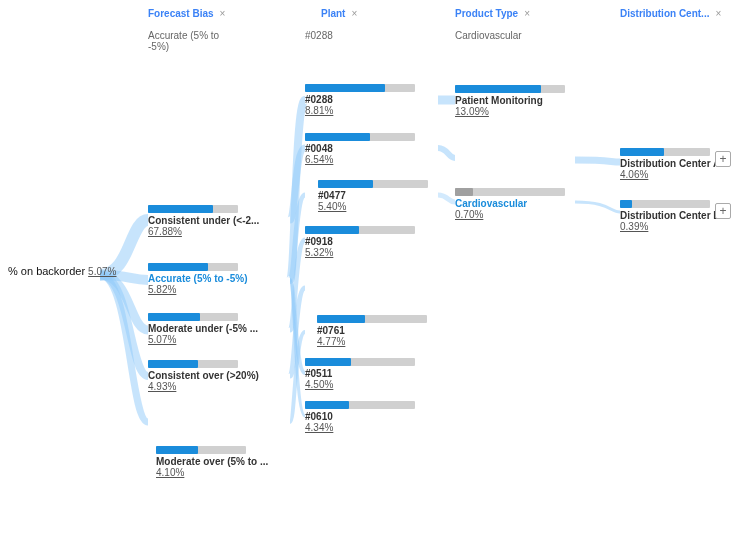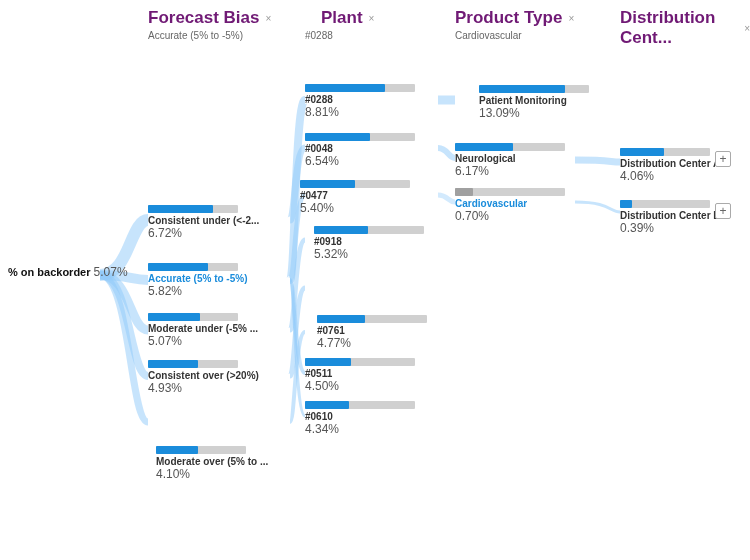--- a/index.html
+++ b/index.html
@@ -22,23 +22,23 @@
 
     
     .col-header {
       position: absolute;
       top: 8px;
       display: flex;
       align-items: center;
       gap: 4px;
     }
     .col-header-title {
-      font-size: 17px;
+      font-size: 10px;
       font-weight: 600;
-      color: #701a75;
+      color: #3b82f6;
     }
     .col-header-sub {
       font-size: 10px;
       color: #666;
       position: absolute;
       top: 22px;
       left: 0;
     }
     .close-icon {
       font-size: 10px;
@@ -72,33 +72,34 @@
       position: absolute;
       left: 0;
       top: 0;
     }
     .node-label {
       font-size: 10px;
       color: #333;
       font-weight: 600;
     }
     .node-value {
-      font-size: 12px;
+      font-size: 10px;
       color: #555;
+      text-decoration: underline;
     }
 
     
     .root-node {
       position: absolute;
       left: 8px;
       top: 265px;
     }
     .root-node .node-label {
       font-size: 11px;
-      font-weight: 700;
+      font-weight: 400;
       color: #111;
     }
 
     
     .connections-svg {
       position: absolute;
       top: 0;
       left: 0;
       width: 750px;
       height: 560px;
@@ -190,21 +191,21 @@
     <span class="node-value">5.07%</span>
   </div>
 
   <div class="node" style="position:absolute; left:148px; top:205px;">
     <div class="node-bar-container">
       <div class="node-bar-bg" style="width:90px;">
         <div class="node-bar-fill" style="width:65px;"></div>
       </div>
     </div>
     <span class="node-label">Consistent under (&lt;-2...</span>
-    <span class="node-value">6.72%</span>
+    <span class="node-value">67.88%</span>
   </div>
 
   <div class="node node-highlighted" style="position:absolute; left:148px; top:263px;">
     <div class="node-bar-container">
       <div class="node-bar-bg" style="width:90px;">
         <div class="node-bar-fill" style="width:60px; background:#1a8cdb;"></div>
       </div>
     </div>
     <span class="node-label" style="color:#1a8cdb; font-weight:700;">Accurate (5% to -5%)</span>
     <span class="node-value">5.82%</span>
@@ -253,31 +254,31 @@
   <div class="node" style="position:absolute; left:305px; top:133px;">
     <div class="node-bar-container">
       <div class="node-bar-bg" style="width:110px;">
         <div class="node-bar-fill" style="width:65px;"></div>
       </div>
     </div>
     <span class="node-label">#0048</span>
     <span class="node-value">6.54%</span>
   </div>
 
-  <div class="node" style="position:absolute; left:300px; top:180px;justify-content:center;">
+  <div class="node" style="position:absolute; left:318px; top:180px;justify-content:center;">
     <div class="node-bar-container">
       <div class="node-bar-bg" style="width:110px;">
         <div class="node-bar-fill" style="width:55px;"></div>
       </div>
     </div>
     <span class="node-label">#0477</span>
     <span class="node-value">5.40%</span>
   </div>
 
-  <div class="node" style="position:absolute; left:305px; top:226px;margin-left:9px;">
+  <div class="node" style="position:absolute; left:305px; top:226px;">
     <div class="node-bar-container">
       <div class="node-bar-bg" style="width:110px;">
         <div class="node-bar-fill" style="width:54px;"></div>
       </div>
     </div>
     <span class="node-label">#0918</span>
     <span class="node-value">5.32%</span>
   </div>
 
 
@@ -306,39 +307,30 @@
       <div class="node-bar-bg" style="width:110px;">
         <div class="node-bar-fill" style="width:44px;"></div>
       </div>
     </div>
     <span class="node-label">#0610</span>
     <span class="node-value">4.34%</span>
   </div>
 
 
 
-  <div class="node" style="position:absolute; left:455px; top:85px;margin-left:24px;">
+  <div class="node" style="position:absolute; left:455px; top:85px;">
     <div class="node-bar-container">
       <div class="node-bar-bg" style="width:110px;">
         <div class="node-bar-fill" style="width:86px;"></div>
       </div>
     </div>
     <span class="node-label">Patient Monitoring</span>
     <span class="node-value">13.09%</span>
   </div>
 
-  <div class="node" style="position:absolute; left:455px; top:143px;">
-    <div class="node-bar-container">
-      <div class="node-bar-bg" style="width:110px;">
-        <div class="node-bar-fill" style="width:58px;"></div>
-      </div>
-    </div>
-    <span class="node-label">Neurological</span>
-    <span class="node-value">6.17%</span>
-  </div>
 
   <div class="node" style="position:absolute; left:455px; top:188px;">
     <div class="node-bar-container">
       <div class="node-bar-bg" style="width:110px;">
         <div class="node-bar-fill" style="width:18px; background:#a0a0a0;"></div>
       </div>
     </div>
     <span class="node-label" style="color:#1a8cdb; font-weight:700;">Cardiovascular</span>
     <span class="node-value">0.70%</span>
   </div>

